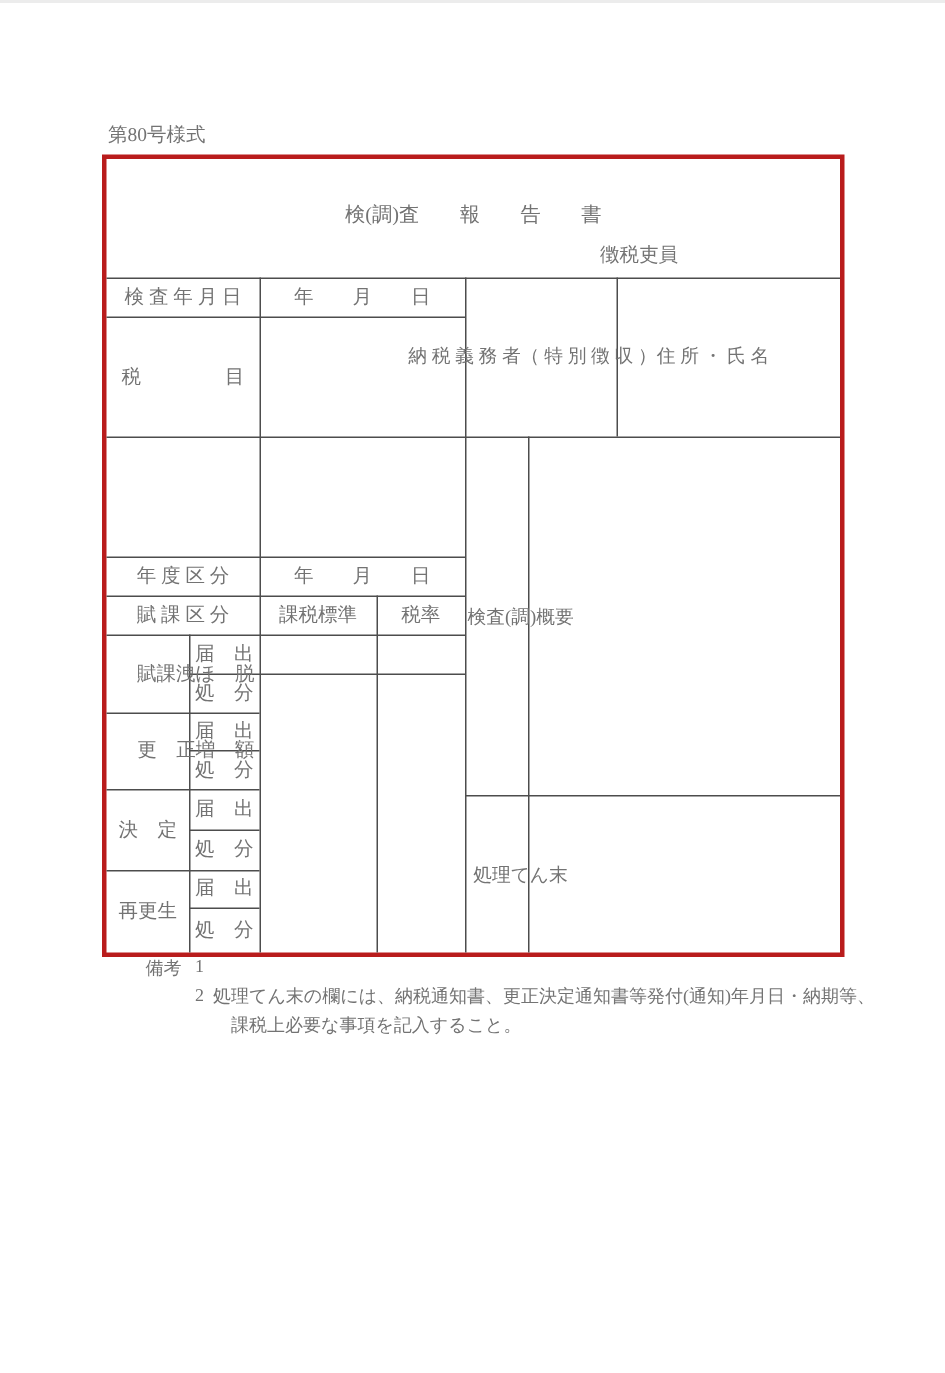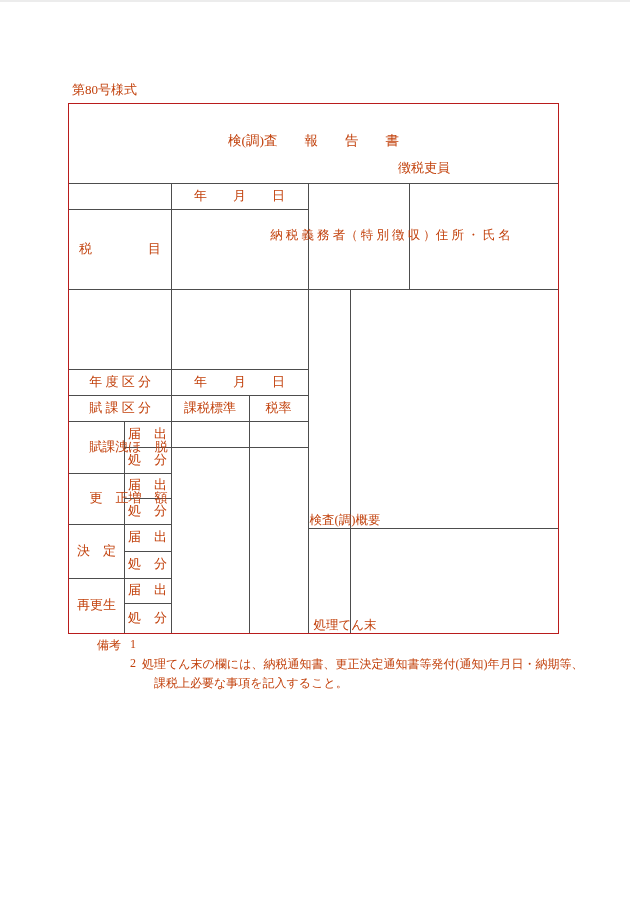--- a/index.html
+++ b/index.html
@@ -1,31 +1,31 @@
 <!DOCTYPE html>
 <html><head>
 <meta charset="utf-8">
 <style>
   html,body { margin:0; padding:0; background:#ffffff; }
   .sheet {
     position:relative; width:630px; height:755px; background:#ffffff;
     font-family:"Liberation Serif","DejaVu Serif",serif;
-    color:#c2410c; overflow:hidden;
+    color:#737373; overflow:hidden;
   }
   .edge { position:absolute; left:0; width:630px; background:#ececec; }
   .formno { position:absolute; left:72px; top:81px; font-size:13px; white-space:nowrap; }
   .tbl { position:absolute; left:68px; top:103px; width:489px; height:529px;
-         border:1px solid #b91c1c; }
+         border:3px solid #b91c1c; }
   .hline { position:absolute; height:1px; background:#4d4d4d; }
   .vline { position:absolute; width:1px; background:#4d4d4d; }
   .cell { position:absolute; display:flex; align-items:center; justify-content:center;
           font-size:13px; white-space:nowrap; line-height:1.25; }
   .cell.col { flex-direction:row;padding-left:32px; }
   .cell.between { justify-content:space-between; padding:0 10px; box-sizing:border-box; }
-  .vertlabel { align-items:flex-end; padding-left:5px; box-sizing:border-box;
+  .vertlabel { align-items:center; padding-left:5px; box-sizing:border-box;
                font-size:12.5px; line-height:16px; }
   .title { position:absolute; left:0; top:28px; width:489px; text-align:center;
            font-size:13.5px; }
   .official { position:absolute; left:329px; top:55px; font-size:13px;text-align:center; }
   .tp { line-height:19.5px; font-size:12.5px; }
   .ob { line-height:22px; }
   .note { position:absolute; font-size:12px; white-space:nowrap;margin-left:32px; }
 </style>
 </head>
 <body>
@@ -57,20 +57,21 @@
     <div class="hline" style="top:499px;left:55px;width:47px"></div>
     <div class="hline" style="top:424px;left:239px;width:250px"></div>
 
     <div class="vline" style="left:55px;top:317px;height:212px"></div>
     <div class="vline" style="left:102px;top:79px;height:450px"></div>
     <div class="vline" style="left:180px;top:291px;height:238px"></div>
     <div class="vline" style="left:239px;top:79px;height:450px"></div>
     <div class="vline" style="left:281px;top:185px;height:344px"></div>
     <div class="vline" style="left:340px;top:79px;height:106px"></div>
 
+    <div class="cell" style="left:0;top:79px;width:102px;height:26px">検 査 年 月 日</div>
     <div class="cell" style="left:102px;top:79px;width:137px;height:26px">年　　月　　日</div>
 
     <div class="cell between" style="left:0;top:105px;width:102px;height:80px">
       <span>税</span>
       <span>目</span>
     </div>
     <div class="cell" style="left:102px;top:105px;width:137px;height:80px"></div>
 
     <div class="cell col tp" style="left:239px;top:79px;width:101px;height:106px">
       <div>納 税 義 務 者</div>

